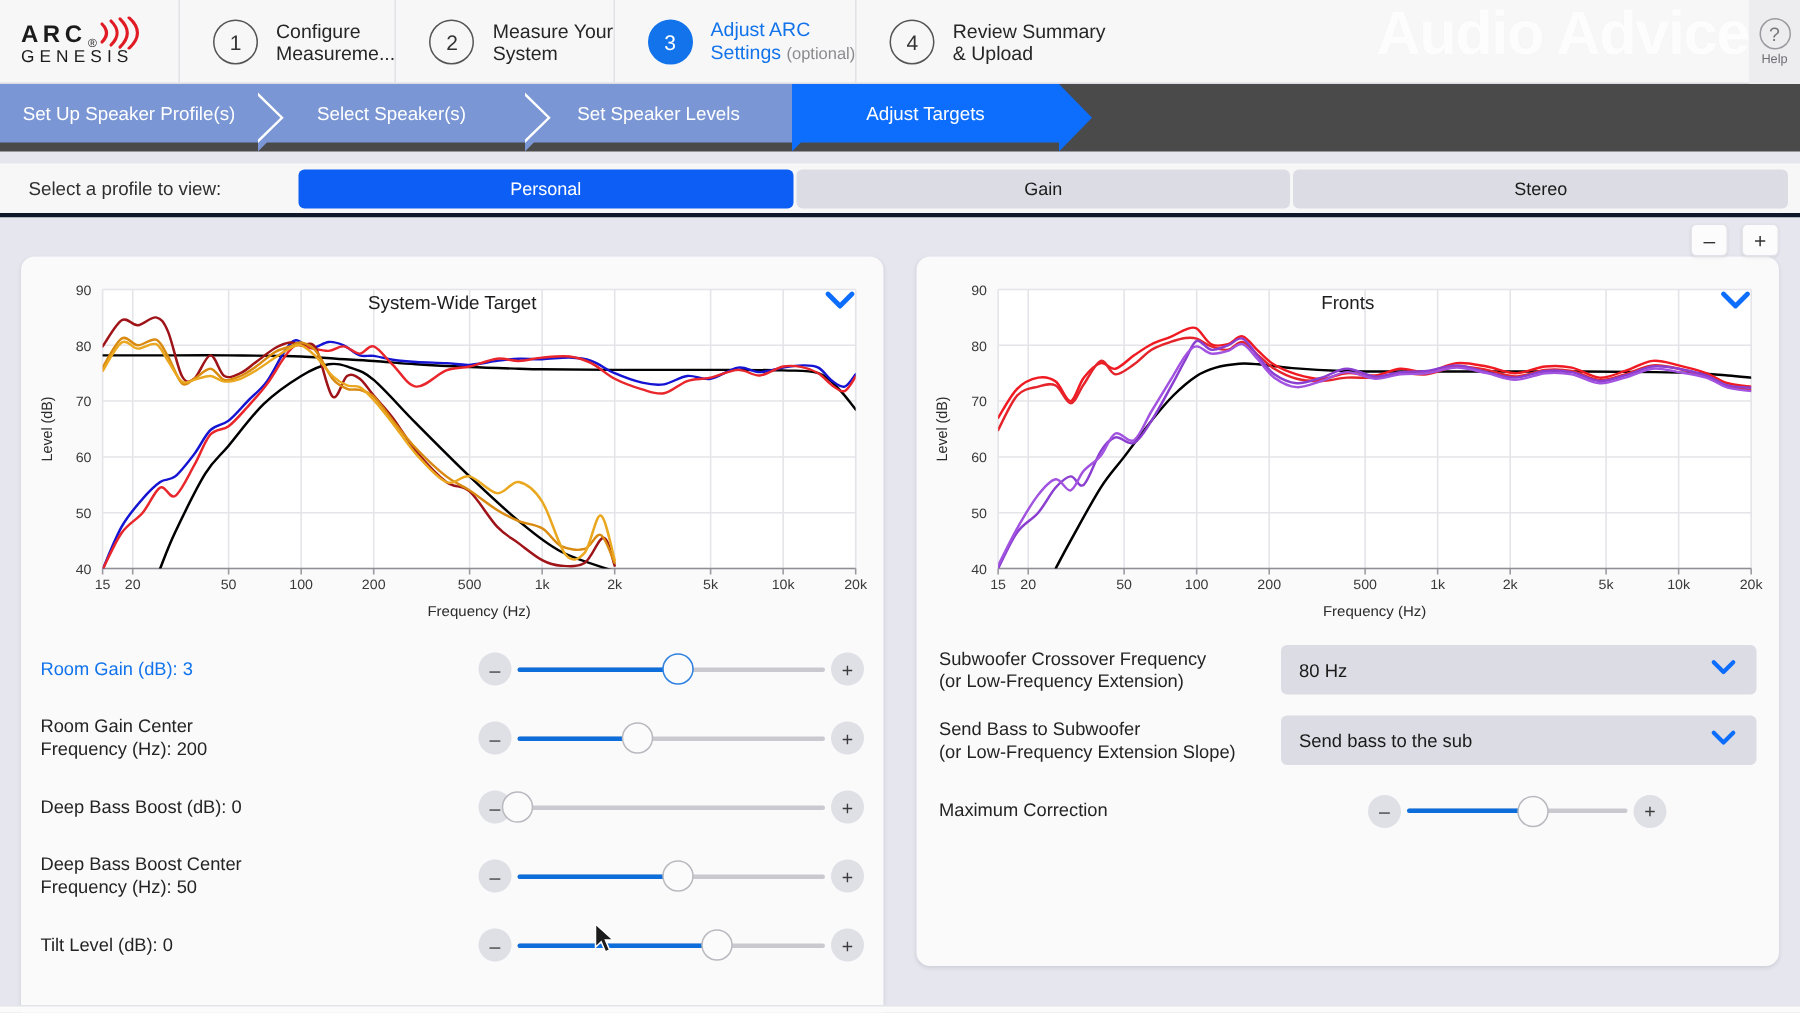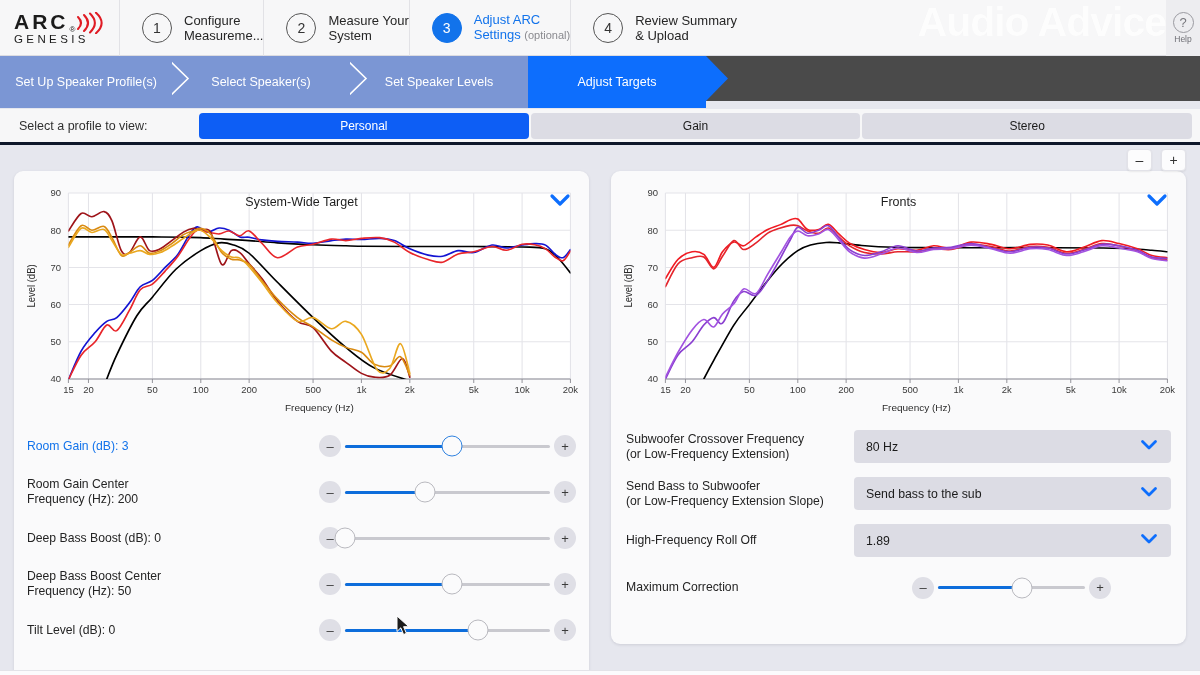--- a/index.html
+++ b/index.html
@@ -13,21 +13,21 @@
 
   
   .topbar {
     height:56px; background:#f7f7f8; position:relative;
     display:flex; align-items:center; border-bottom:1px solid #dcdce1;
   }
   .logo { width:105px; margin-left:14px; }
   .logo-row1 { display:flex; align-items:flex-end; }
   .logo-arc {
     font-family:"Liberation Sans", sans-serif;
-    font-weight:bold; font-size:21px; letter-spacing:3px; color:#1b1b1b;
+    font-weight:bold; font-size:16px; letter-spacing:3px; color:#1b1b1b;
   }
   .logo-dot { font-size:8px; color:#1b1b1b; margin-left:1px; vertical-align:top;}
   .logo-waves { margin-left:1px; display:flex; align-items:center; }
   .logo-gen {
     font-size:11.5px; letter-spacing:3.4px; color:#1b1b1b; margin-top:-1px;
   }
   .logo-divider { width:1px; height:56px; background:#e2e2e6; }
 
   .step {
     display:flex; align-items:center; height:56px; padding:0 0 0 22px;
@@ -59,21 +59,21 @@
   .help-circle {
     width:21px; height:21px; border-radius:50%; border:1.2px solid #9a9aa0;
     display:flex; align-items:center; justify-content:center;
     font-size:13px; color:#77777d;
   }
   .help-text { font-size:8.5px; color:#6e6e74; }
 
   
   .crumbs { height:45px; display:flex; background:#4a4a4a; position:relative; }
   .crumb {
-    position:relative; height:52px; display:flex; align-items:center;
+    position:relative; height:39px; display:flex; align-items:center;
     justify-content:center; color:#fff; font-size:12.5px; cursor:pointer;
   }
   .crumb.done { background:#7b96d4; }
   .crumb.active { background:#0d6efd; }
   .crumb .arrow {
     position:absolute; right:-22px; top:0; width:22px; height:45px; z-index:3;
   }
   .c1 { width:172px; } .c2 { width:178px; }
   .c3 { width:178px; } .c4 { width:178px; }
 
@@ -524,31 +524,20 @@
           <div class="select">
             <span>Send bass to the sub</span>
             <span class="chev">
               <svg width="18" height="12" viewBox="0 0 18 12">
                   <path d="M2.5 2.5 L9 9 L15.5 2.5" fill="none" stroke="#0d6efd" stroke-width="2.8" stroke-linecap="round" stroke-linejoin="round"></path>
                 </svg>
             </span>
           </div>
         </div>
 
-        <div class="rrow">
-          <div class="rrow-label">High-Frequency Roll Off</div>
-          <div class="select">
-            <span>1.89</span>
-            <span class="chev">
-              <svg width="18" height="12" viewBox="0 0 18 12">
-                  <path d="M2.5 2.5 L9 9 L15.5 2.5" fill="none" stroke="#0d6efd" stroke-width="2.8" stroke-linecap="round" stroke-linejoin="round"></path>
-                </svg>
-            </span>
-          </div>
-        </div>
 
         <div class="rrow">
           <div class="rrow-label">
             <div>Maximum Correction</div>
           </div>
           <div class="slider" style="padding:0 60px 0 58px">
             <div class="stepbtn">–</div>
             <div class="track">
               <div class="fill" style="width:57%"></div>
               <div class="thumb" style="left:57%"></div>

